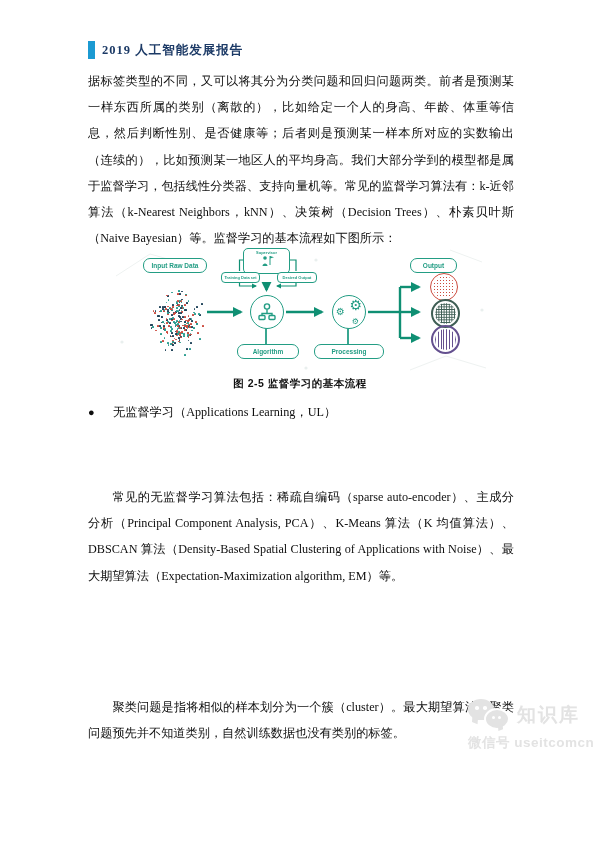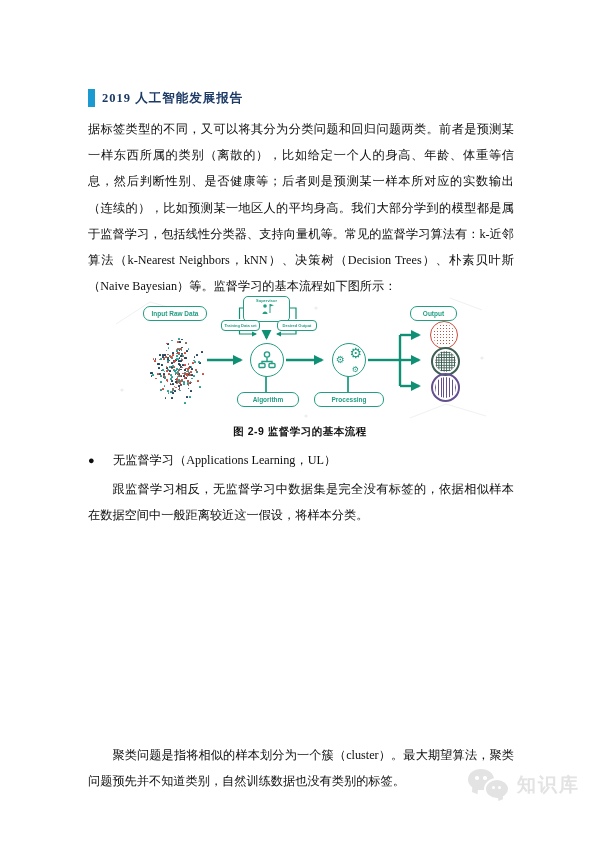--- a/index.html
+++ b/index.html
@@ -1,18 +1,18 @@
 <!DOCTYPE html>
 <html style="--accent: #1b9ad2; --teal: #239d84; --tealD: #0f8f73; --red: #cc4b3e; --dark: #3e5e54; --purple: #64508f; --wm: #e3e3e3;"><head>
 <meta charset="utf-8">
 <style>
   html,body{margin:0;padding:0;}
   body{width:600px;height:848px;background:#fff;}
   .page{position:relative;width:600px;height:764px;background:#fff;overflow:hidden;
-        font-family:"Liberation Serif","DejaVu Serif",serif;color:#0e0e0e;margin-top:48px;}
+        font-family:"Liberation Serif","DejaVu Serif",serif;color:#0e0e0e;}
 
   
   .doc-header{position:absolute;left:88px;top:41px;display:flex;align-items:center;gap:7px;}
   .hbar{width:7px;height:18px;background:var(--accent,#1b9ad2);}
   .htitle{font-size:12.5px;font-weight:bold;color:#1c3a66;letter-spacing:1px;}
 
   
   .para{position:absolute;left:88px;width:426px;font-size:12.2px;line-height:26.2px;
         text-align:justify;margin:0;}
   .indent{text-indent:2em;}
@@ -416,37 +416,38 @@
 
     <div class="pill big pill-algorithm">Algorithm</div>
     <div class="pill big pill-processing">Processing</div>
     <div class="pill big pill-output">Output</div>
 
     <div class="out-circle out-red"></div>
     <div class="out-circle out-dark"></div>
     <div class="out-circle out-purple"></div>
   </div>
 
-  <div class="caption">图 2-9 监督学习的基本流程</div>
+  <div class="caption">图 2-5 监督学习的基本流程</div>
 
   <div class="bullet-row">
     <span class="marker">●</span>
     <span>无监督学习（Applications Learning，UL）</span>
   </div>
 
-  <p class="para indent p2">跟监督学习相反，无监督学习中数据集是完全没有标签的，依据相似样本在数据空间中一般距离较近这一假设，将样本分类。</p>
+  <p class="para indent p3">常见的无监督学习算法包括：稀疏自编码（sparse auto-encoder）、主成分分析（Principal Component Analysis, PCA）、K-Means 算法（K 均值算法）、DBSCAN 算法（Density-Based Spatial Clustering of Applications with Noise）、最大期望算法（Expectation-Maximization algorithm, EM）等。</p>
   <p class="para indent p6">聚类问题是指将相似的样本划分为一个簇（cluster）。最大期望算法，聚类问题预先并不知道类别，自然训练数据也没有类别的标签。</p>
 
   <div class="pagenum">8</div>
 
   <div class="watermark">
     <div class="wm-row1">
       <div class="wx-icon">
         <span class="wx-b1"></span>
         <span class="wx-t1"></span>
         <span class="wx-b2"></span>
         <span class="wx-t2"></span>
       </div>
       <span class="wm-brand">知识库</span>
     </div>
+    <div class="wm-account">微信号 useitcomcn</div>
   </div>
 
 </div>
 
 </body></html>

